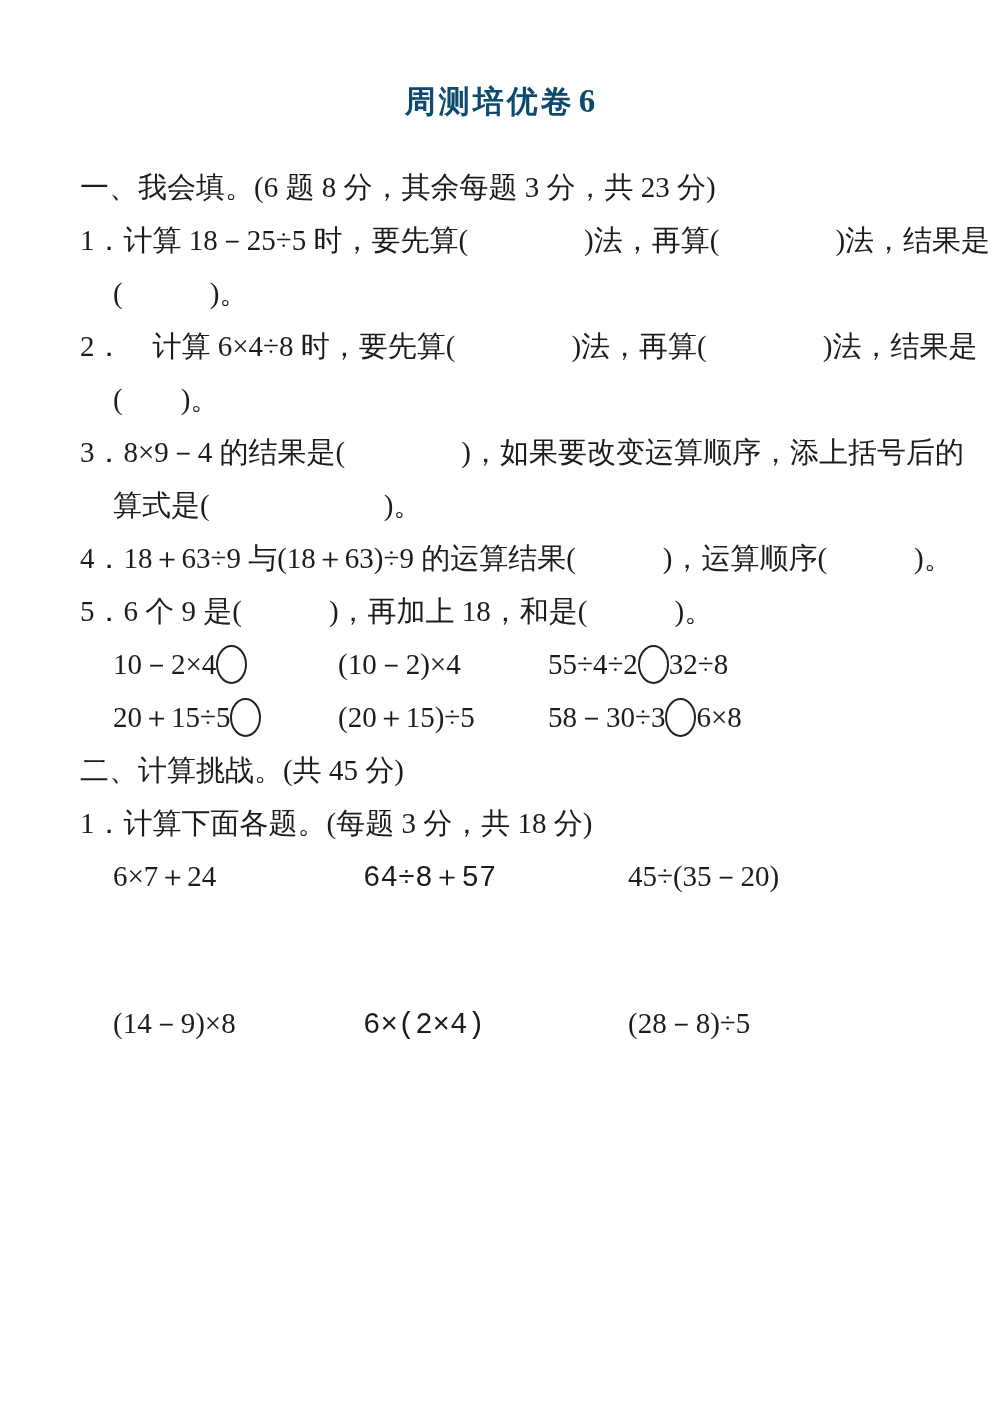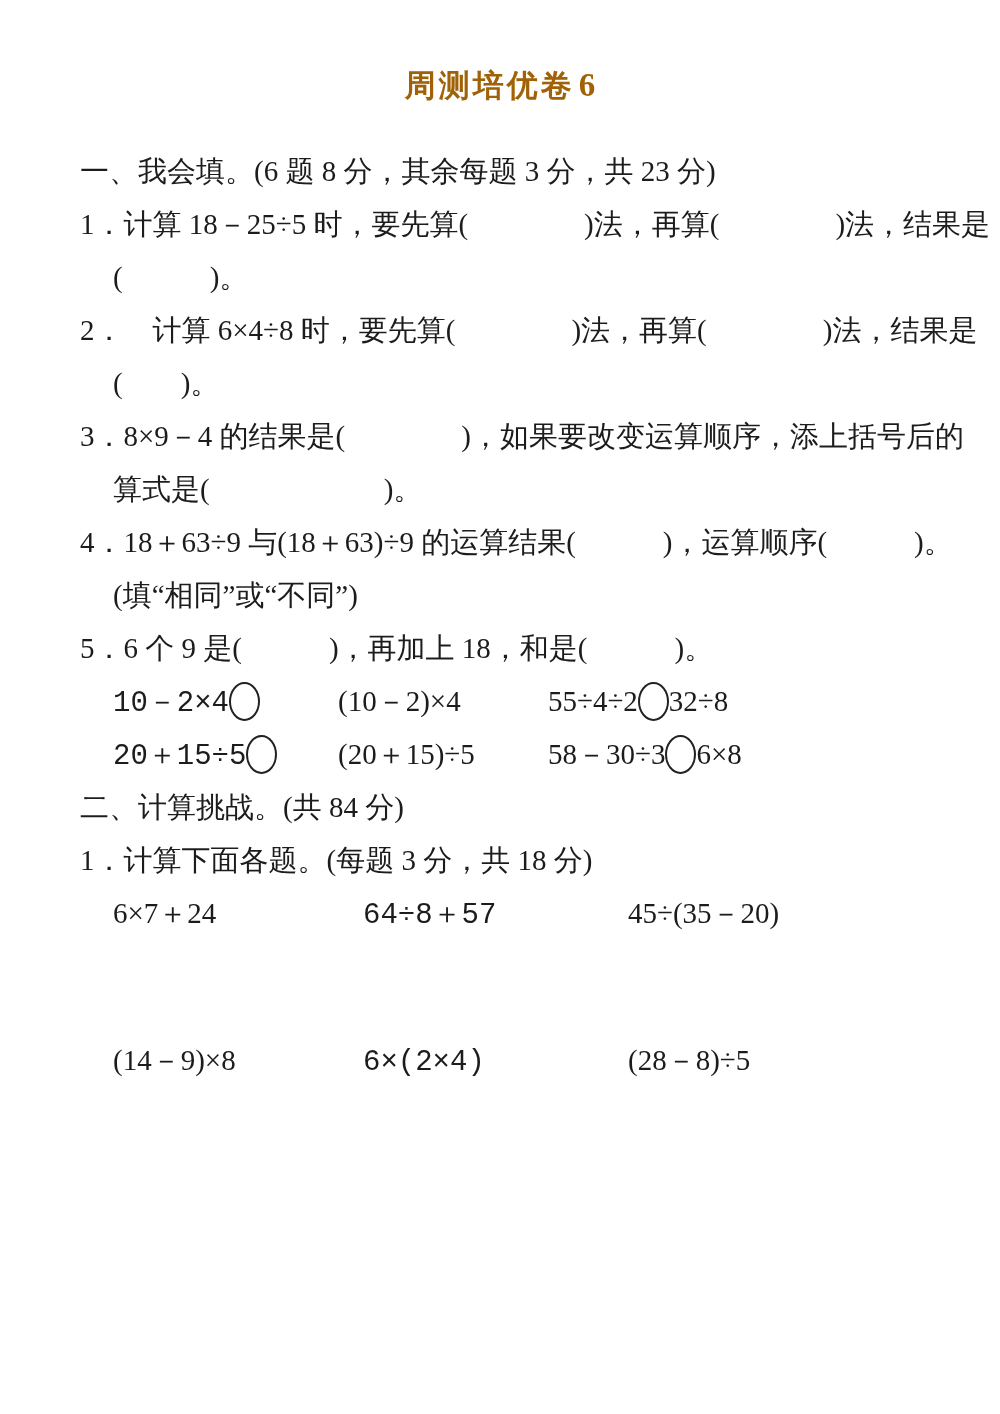--- a/index.html
+++ b/index.html
@@ -10,26 +10,26 @@
   .page {
     position: relative;
     width: 1000px;
     height: 1414px;
     background: #ffffff;
     font-family: "Liberation Serif", "DejaVu Serif", serif;
     color: #1c1c1c;
     overflow: hidden;
   }
   .title {
-    padding-top: 64px;
+    padding-top: 80px;
     text-align: center;
     font-size: 31px;
     line-height: 42px;
     font-weight: 900;
-    color: #a16207;
+    color: #0c4a6e;
     letter-spacing: 3px;
   }
   .title-num {
     font-weight: 700;
     letter-spacing: 0;
     margin-left: 4px;
     font-size: 33px;
   }
   .content {
     margin-top: 38px;
@@ -53,21 +53,21 @@
     border-radius: 50%;
     vertical-align: -10px;
     background: #ffffff;
   }
   .circle-lg {
     width: 35px;
     height: 38px;
     vertical-align: -11px;
   }
   .cmp-row { padding-left: 33px; }
-  .cmp-col1 { display: inline-block; width: 225px; font-family: Liberation Mono, monospace; }
+  .cmp-col1 { display: inline-block; width: 225px; }
   .cmp-col2 { display: inline-block; width: 210px; }
   .cmp-col3 { display: inline-block; }
   .calc-row { padding-left: 33px; }
   .calc-col1 { display: inline-block; width: 250px; }
   .calc-col2 { display: inline-block; width: 265px; font-family: Liberation Mono, monospace; }
   .calc-col3 { display: inline-block; }
   .calc-row2 { margin-top: 94px; }
 </style>
 </head>
 <body>
@@ -85,42 +85,41 @@
     <div class="line">1．计算 18－25÷5 时，要先算(　　　　)法，再算(　　　　)法，结果是</div>
     <div class="line indent">(　　　)。</div>
 
     <div class="line">2．　计算 6×4÷8 时，要先算(　　　　)法，再算(　　　　)法，结果是</div>
     <div class="line indent">(　　)。</div>
 
     <div class="line">3．8×9－4 的结果是(　　　　)，如果要改变运算顺序，添上括号后的</div>
     <div class="line indent">算式是(　　　　　　)。</div>
 
     <div class="line">4．18＋63÷9 与(18＋63)÷9 的运算结果(　　　)，运算顺序(　　　)。</div>
-    <div class="line indent">(填“相同”或“不同”)</div>
 
     <div class="line">5．6 个 9 是(　　　)，再加上 18，和是(　　　)。</div>
 
 
     <div class="line cmp-row">
       <span class="cmp-col1">
         <span>10－2×4</span><span class="circle"></span>
       </span><span class="cmp-col2">(10－2)×4</span><span class="cmp-col3">
         <span>55÷4÷2</span><span class="circle"></span><span>32÷8</span>
       </span>
     </div>
 
     <div class="line cmp-row">
       <span class="cmp-col1">
         <span>20＋15÷5</span><span class="circle"></span>
       </span><span class="cmp-col2">(20＋15)÷5</span><span class="cmp-col3">
         <span>58－30÷3</span><span class="circle"></span><span>6×8</span>
       </span>
     </div>
 
-    <div class="line">二、计算挑战。(共 84 分)</div>
+    <div class="line">二、计算挑战。(共 45 分)</div>
 
     <div class="line">1．计算下面各题。(每题 3 分，共 18 分)</div>
 
     <div class="line calc-row">
       <span class="calc-col1">6×7＋24</span><span class="calc-col2">64÷8＋57</span><span class="calc-col3">45÷(35－20)</span>
     </div>
 
     <div class="line calc-row calc-row2">
       <span class="calc-col1">(14－9)×8</span><span class="calc-col2">6×(2×4)</span><span class="calc-col3">(28－8)÷5</span>
     </div>

